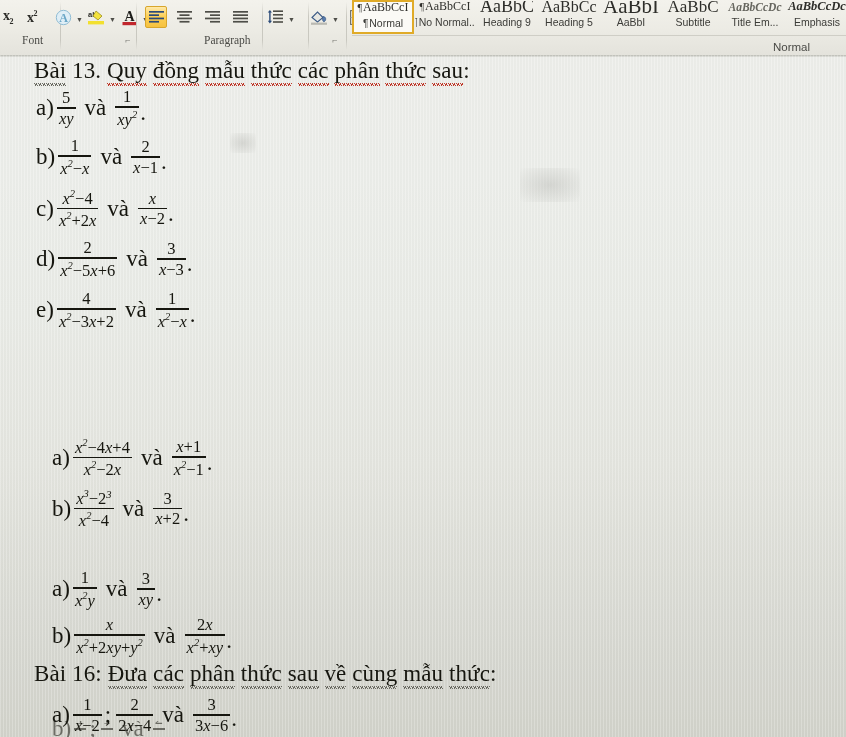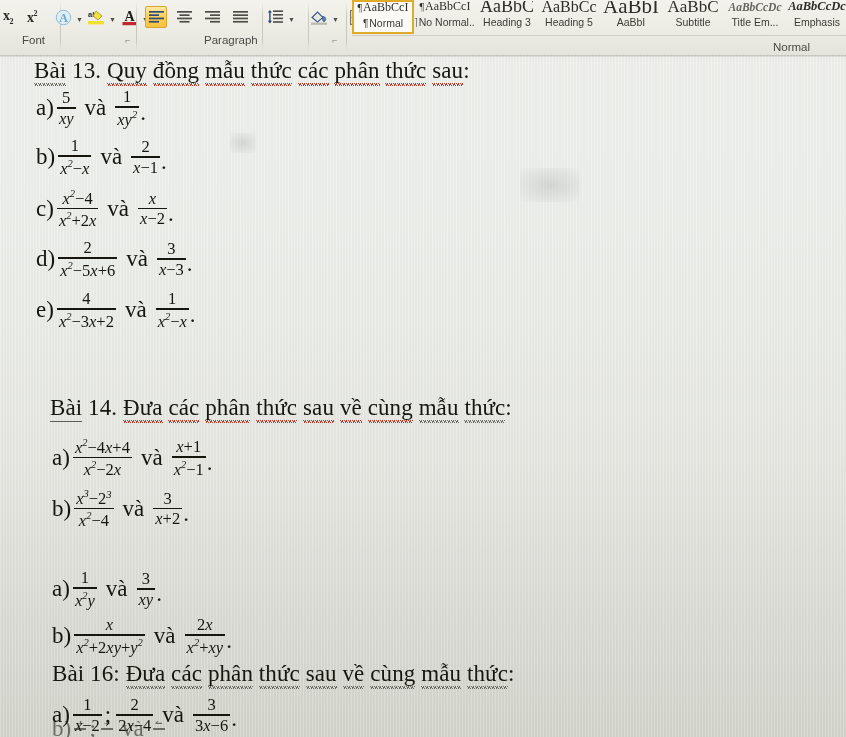--- a/index.html
+++ b/index.html
@@ -19,21 +19,21 @@
   .ribbon {
     position: absolute; top: 0; left: 0;
     width: 846px; height: 55px;
     background: linear-gradient(180deg,#f3f2ec 0%,#ecebe4 55%,#e4e3dc 100%);
     overflow: hidden;
   }
 
   .grp { position: absolute; top: 0; height: 34px; display: flex; align-items: center; }
   .grp-label {
     position: absolute; top: 0; font-size: 11.5px; color: #4a4a46;
-    font-family: Liberation Sans, sans-serif; white-space: nowrap;
+    font-family: Liberation Serif, serif; white-space: nowrap;
   }
   .dialog-launcher {
     position: absolute; top: 3px;
     width: 10px; height: 10px;
     color: #7b7b75; font-size: 9px; line-height: 10px; text-align: center;
   }
   .grp-sep {
     position: absolute; top: 2px; width: 1px; height: 48px;
     background: linear-gradient(180deg,rgba(0,0,0,0) 0%,#c9c8c0 30%,#c9c8c0 80%,rgba(0,0,0,0) 100%);
   }
@@ -370,21 +370,21 @@
         <div class="style-preview" style="font-size:12px;">
           <span class="pilcrow">¶</span>
             <span>AaBbCcI</span>
         </div>
         <div class="style-name">
           <span class="pilcrow">¶</span><span>No Normal...</span>
         </div>
       </div>
       <div class="style-card">
         <div class="style-preview" style="font-size:18px;">AaBbC</div>
-        <div class="style-name">Heading 3</div>
+        <div class="style-name">Heading 9</div>
       </div>
       <div class="style-card">
         <div class="style-preview" style="font-size:16px;">AaBbCc</div>
         <div class="style-name">Heading 5</div>
       </div>
       <div class="style-card">
         <div class="style-preview" style="font-size:21px;">AaBbI</div>
         <div class="style-name">AaBbI</div>
       </div>
       <div class="style-card">
@@ -488,23 +488,20 @@
         <span class="va">và</span>
         <span class="frac">
           <span class="num"><span class="nm">1</span></span>
             <span class="bar"></span>
             <span class="den">x<sup>2</sup><span class="op">−</span>x</span>
         </span>
         <span class="dot">.</span>
       </div>
 
 
-      <div class="line prose" style="top:341px; left:50px;">
-        <span class="ul-solid">Bài</span> 14. <span class="sq">Đưa</span> <span class="sq">các</span> <span class="sq">phân</span> <span class="sq">thức</span> <span class="sq">sau</span> <span class="sq">về</span> <span class="sq">cùng</span> <span class="sq-gray">mẫu</span> <span class="sq-gray">thức</span>:
-      </div>
 
       <div class="line mitem" style="top:382px; left:52px;">
         <span class="lbl">a)</span>
         <span class="frac">
           <span class="num">x<sup>2</sup><span class="op">−</span><span class="nm">4</span>x<span class="op">+</span><span class="nm">4</span></span>
             <span class="bar"></span>
             <span class="den">x<sup>2</sup><span class="op">−</span><span class="nm">2</span>x</span>
         </span>
         <span class="va">và</span>
         <span class="frac">
@@ -557,21 +554,21 @@
         </span>
         <span class="va">và</span>
         <span class="frac">
           <span class="num"><span class="nm">2</span>x</span>
             <span class="bar"></span>
             <span class="den">x<sup>2</sup><span class="op">+</span>xy</span>
         </span>
         <span class="dot">.</span>
       </div>
 
-      <div class="line prose" style="top:607px; left:52px;">
+      <div class="line prose" style="top:607px; left:34px;">
         <span>Bài</span> 16: <span class="sq-gray">Đưa</span> <span class="sq-gray">các</span> <span class="sq-gray">phân</span> <span class="sq-gray">thức</span> <span class="sq-gray">sau</span> <span class="sq-gray">về</span> <span class="sq-gray">cùng</span> <span class="sq-gray">mẫu</span> <span class="sq-gray">thức</span>:
       </div>
 
       <div class="line mitem" style="top:641px; left:52px;">
         <span class="lbl">a)</span>
         <span class="frac">
           <span class="num"><span class="nm">1</span></span>
             <span class="bar"></span>
             <span class="den">x<span class="op">−</span><span class="nm">2</span></span>
         </span>

